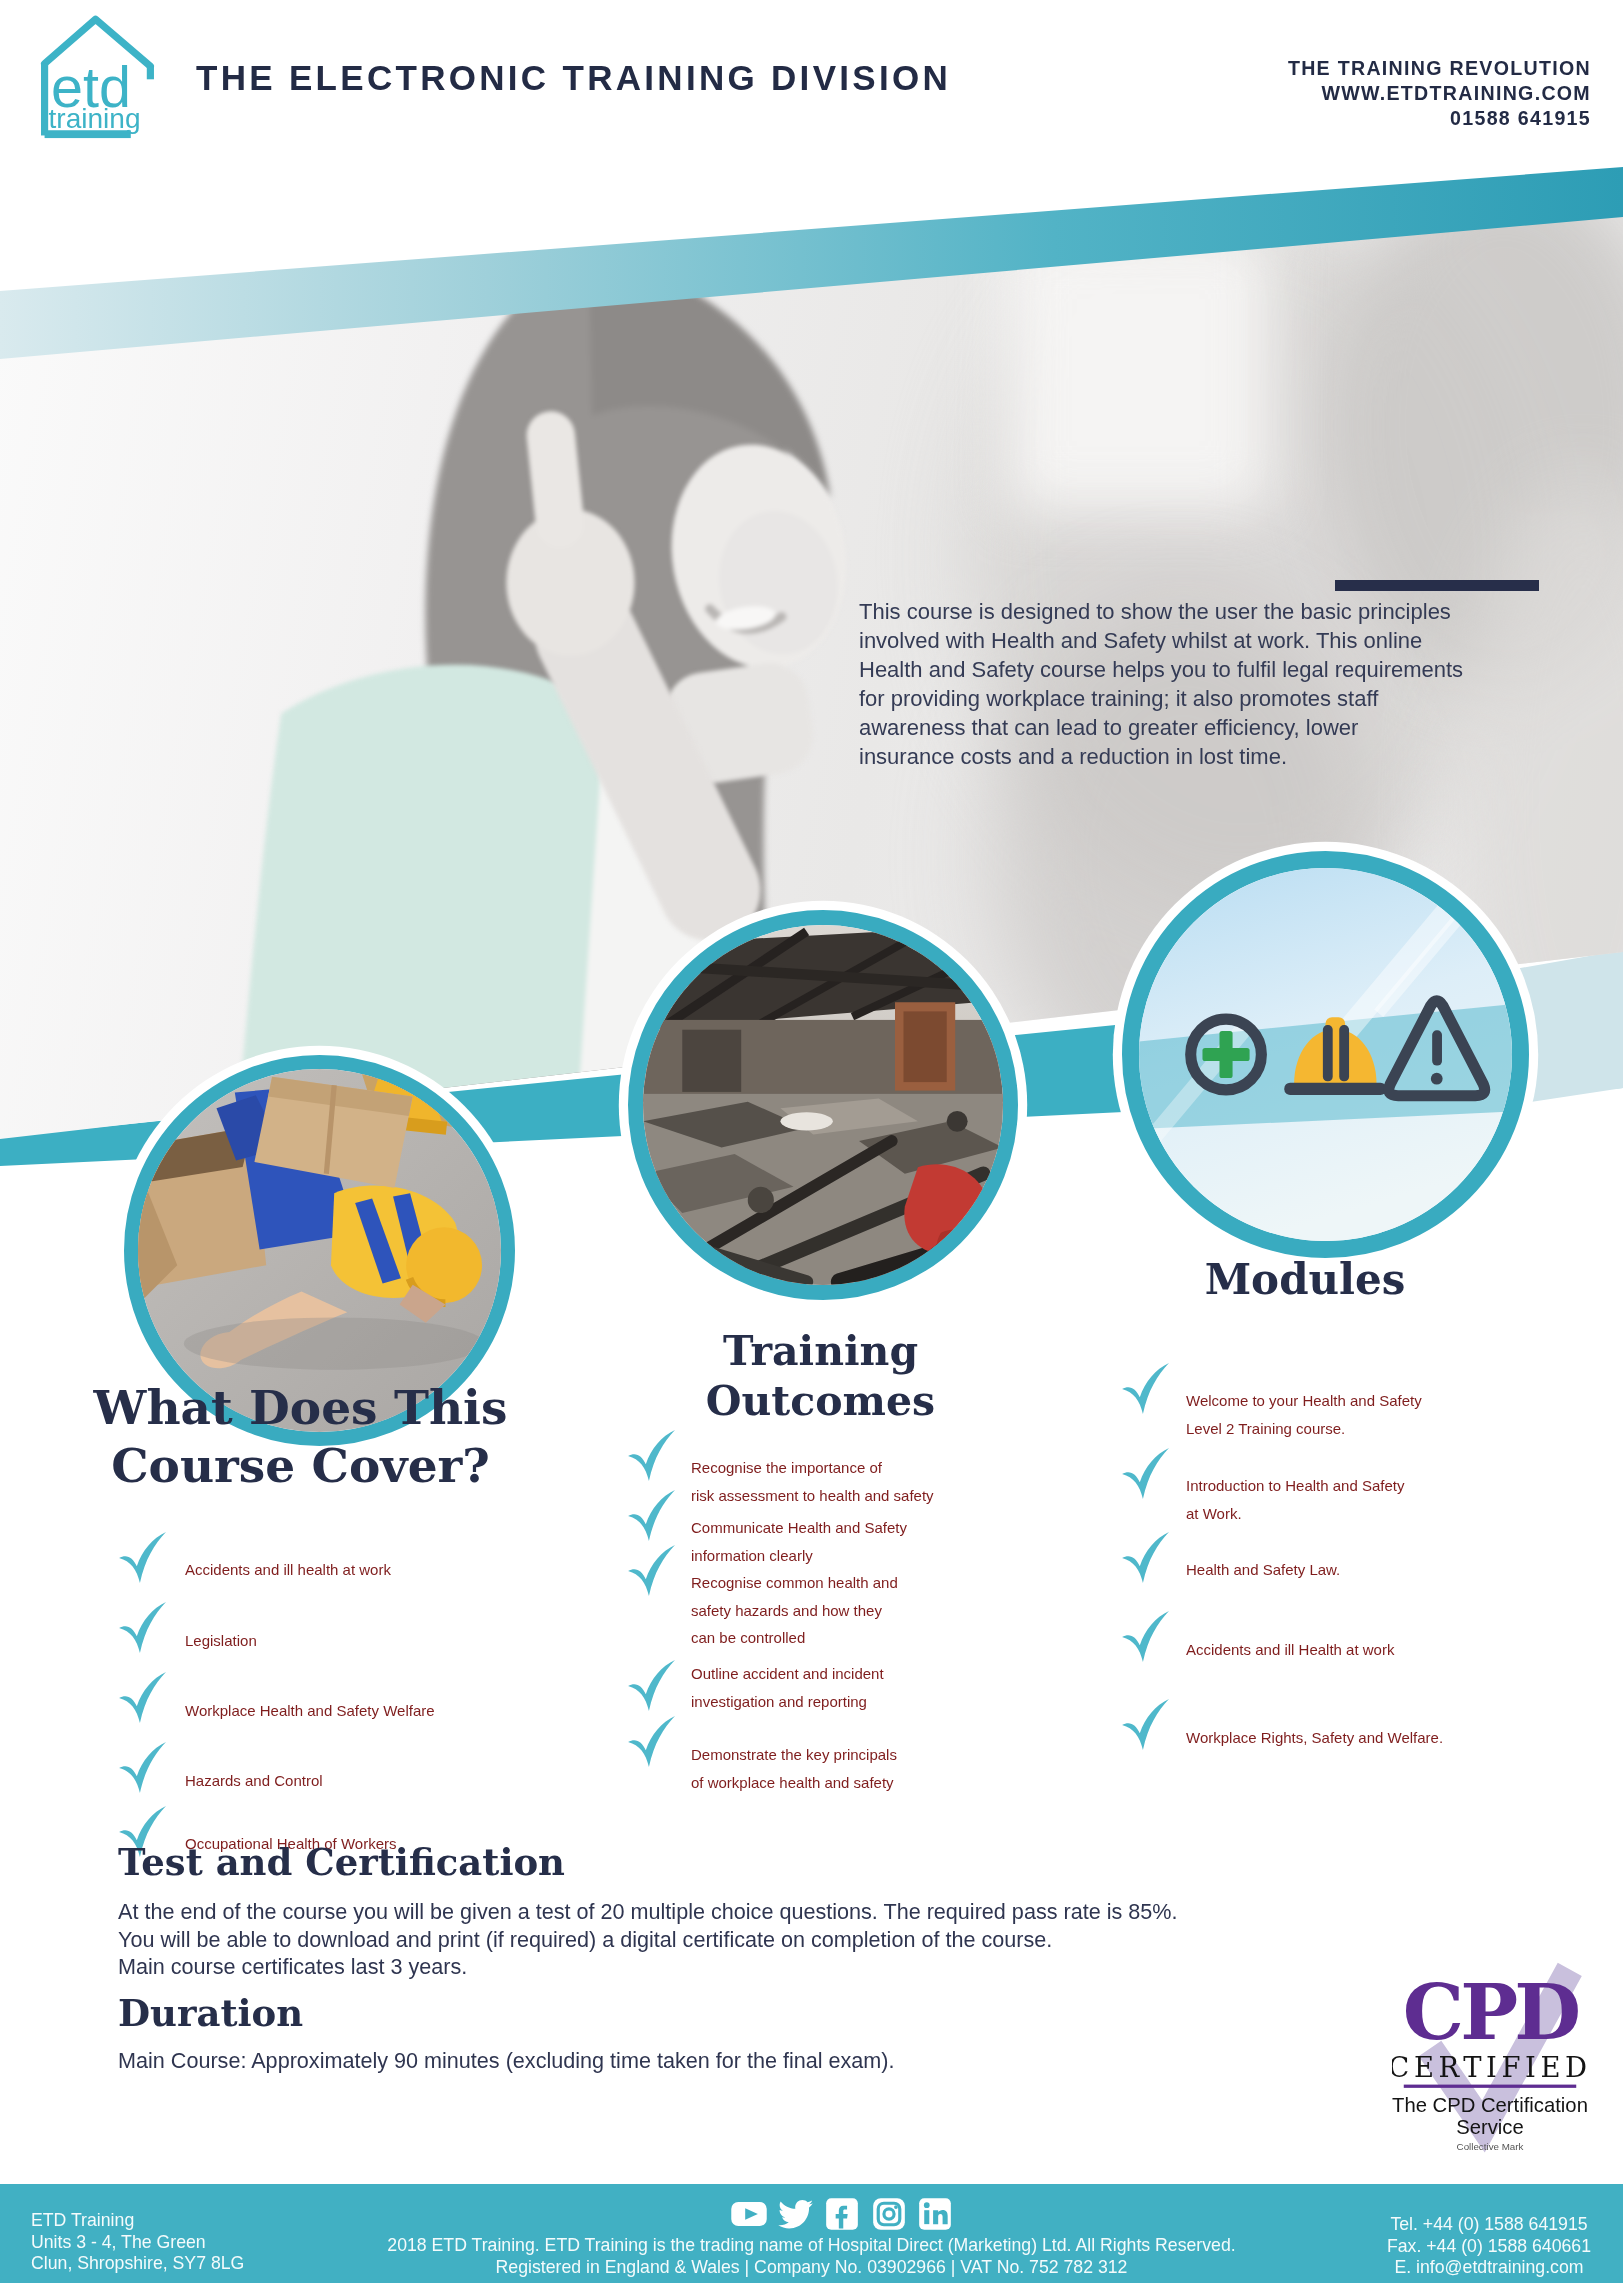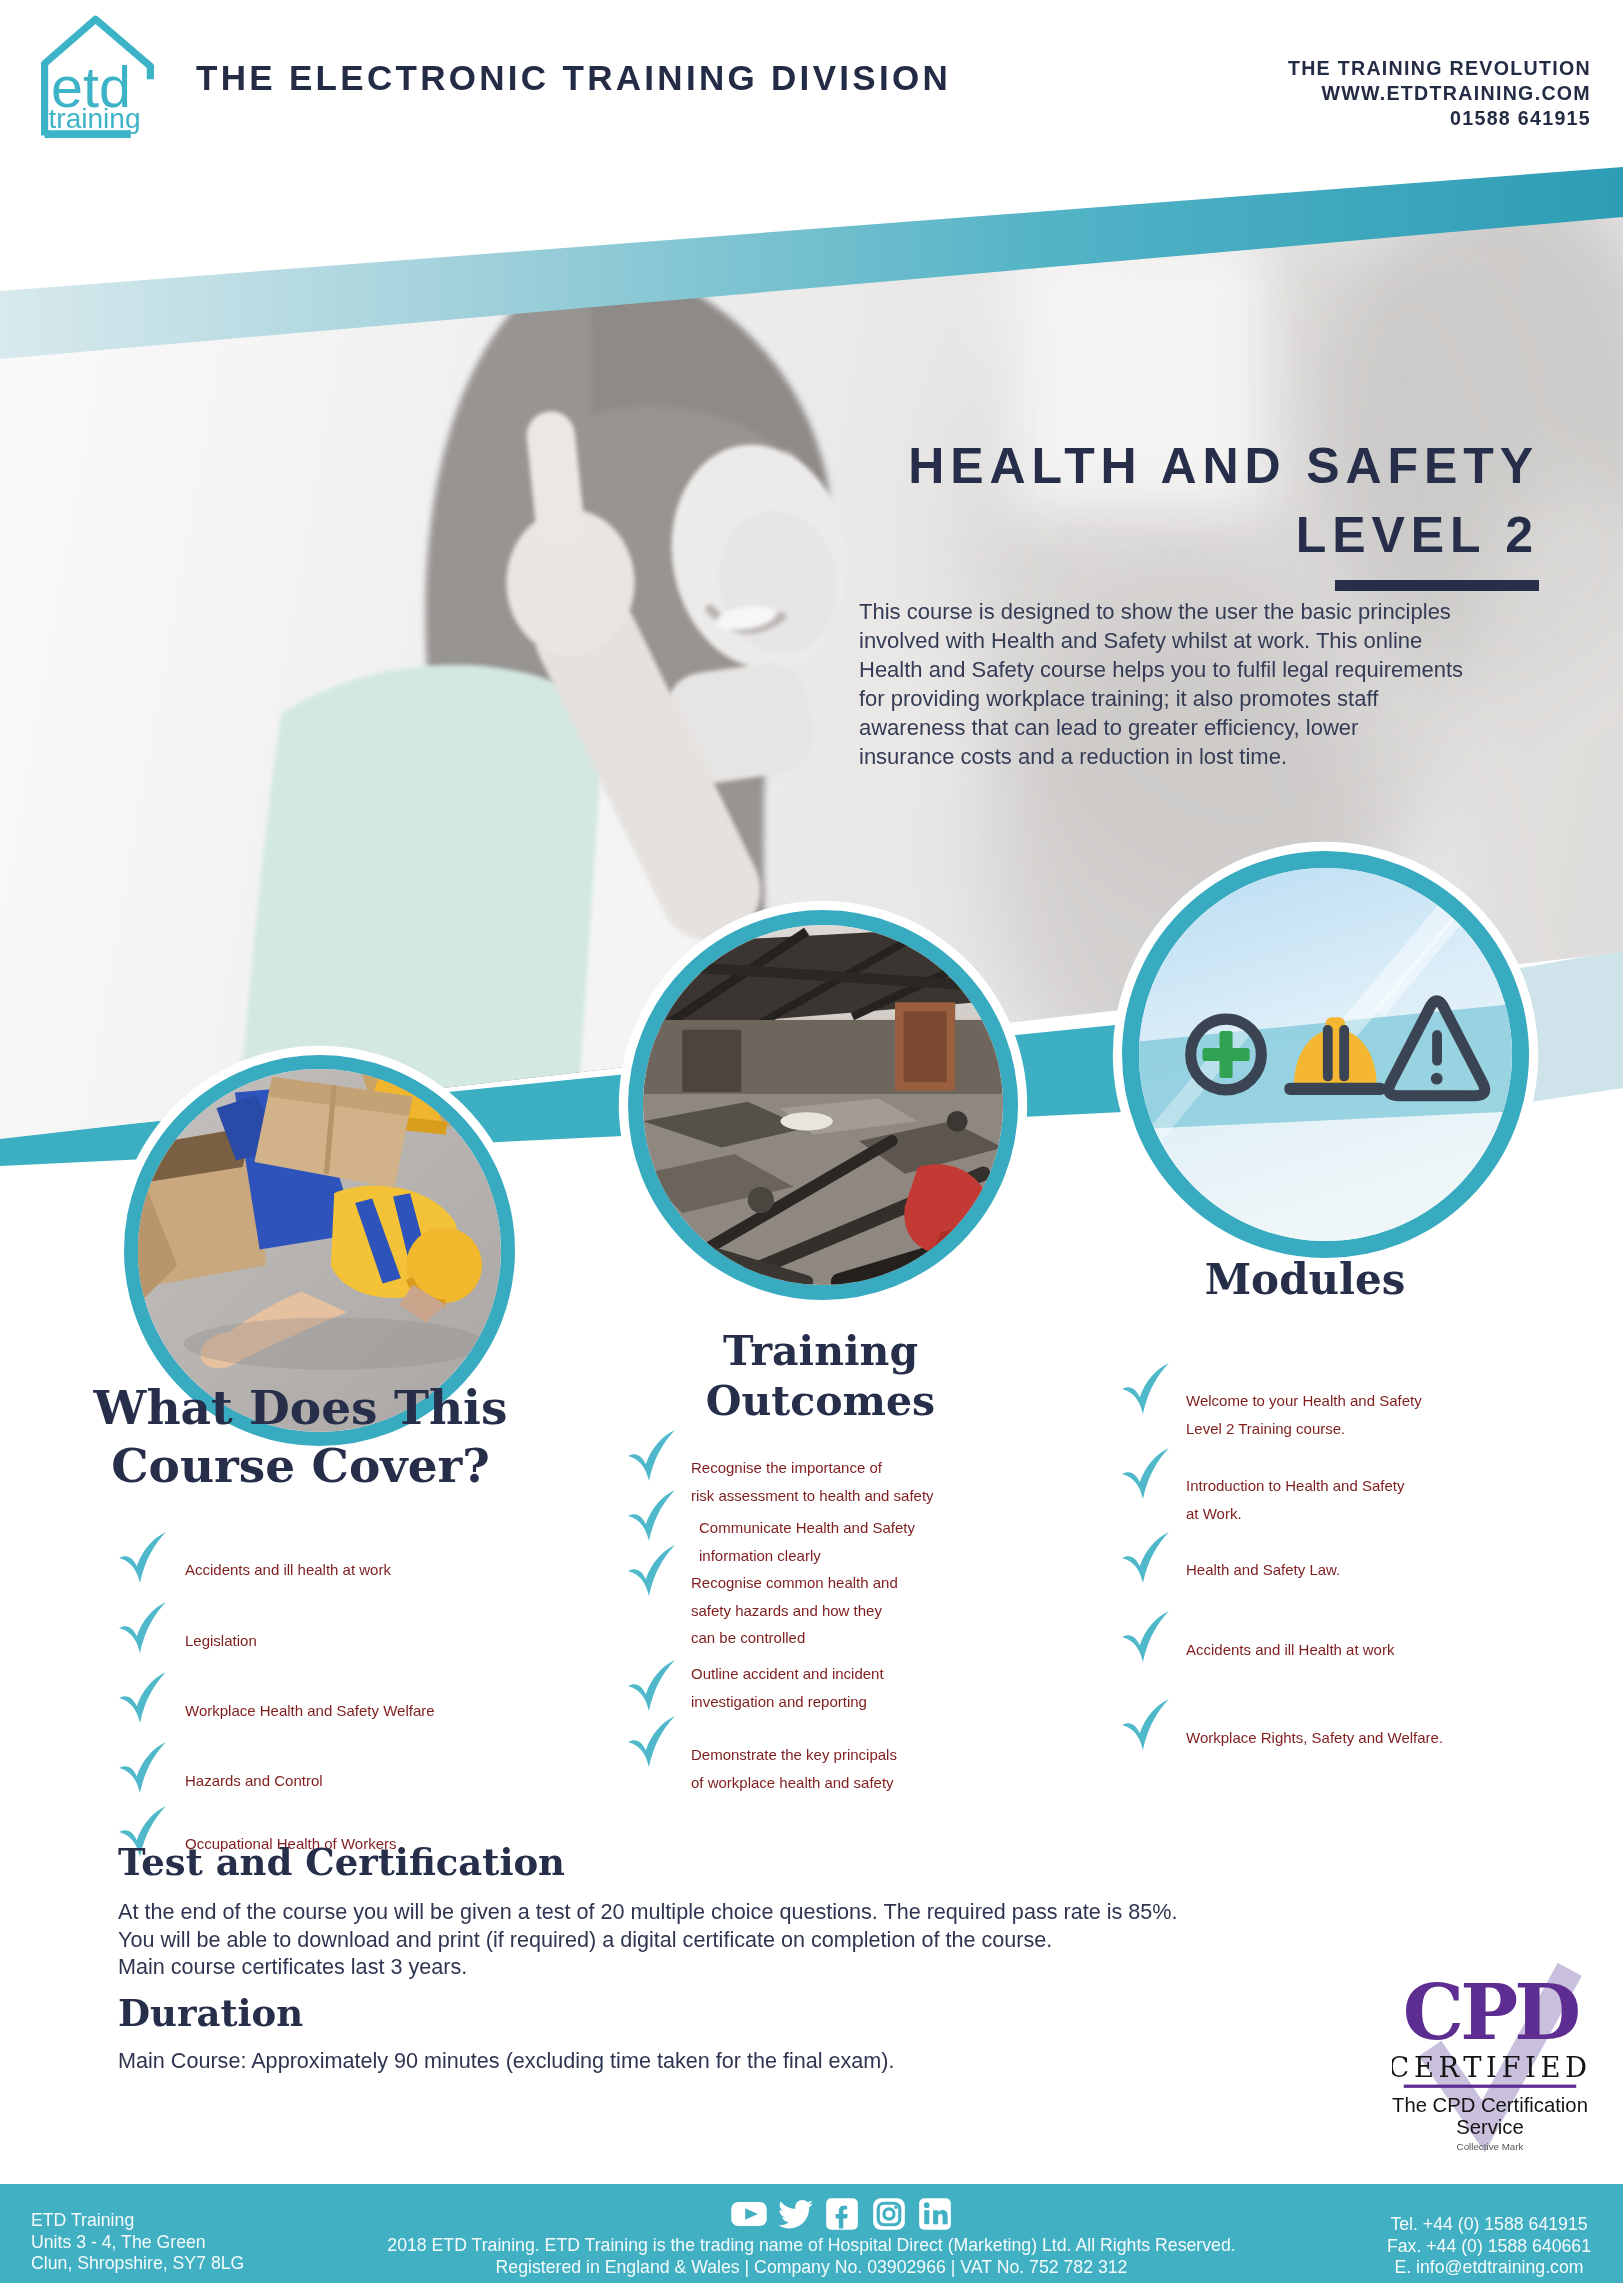--- a/index.html
+++ b/index.html
@@ -120,24 +120,20 @@
       <g style="filter:blur(3px)">
         <line x1="895" y1="640" x2="1085" y2="1030" stroke="#e4e1df" stroke-width="155" stroke-linecap="round"></line>
         <ellipse cx="872" cy="560" rx="98" ry="112" fill="#e8e5e2"></ellipse>
         <line x1="856" y1="470" x2="842" y2="335" stroke="#eae7e4" stroke-width="74" stroke-linecap="round"></line>
       </g>
     </svg>
   </div>
 
   <div class="abs band-top"></div>
 
-  <div class="abs hero-title">
-    <div>HEALTH AND SAFETY</div>
-    <div>LEVEL 2</div>
-  </div>
   <div class="abs hero-underline"></div>
   <div class="abs hero-desc ml">This course is designed to show the user the basic principles
 involved with Health and Safety whilst at work. This online
 Health and Safety course helps you to fulfil legal requirements
 for providing workplace training; it also promotes staff
 awareness that can lead to greater efficiency, lower
 insurance costs and a reduction in lost time.</div>
 
   <div class="abs circle c1">
     <svg width="363" height="363" viewBox="0 0 555 555">
@@ -293,21 +289,21 @@
 
   <div>
     <svg class="check-ic" style="left:625px;top:1425px;" viewBox="0 0 100 110">
         <path d="M6 54 C20 46 32 52 40 70 C50 40 70 16 96 4 C74 28 56 56 46 102 C40 76 28 60 6 54 Z" fill="#4fb8cb"></path>
       </svg>
     <div class="check-txt" style="left:691px;top:1454px;">Recognise the importance of
 risk assessment to health and safety</div>
     <svg class="check-ic" style="left:625px;top:1485px;" viewBox="0 0 100 110">
         <path d="M6 54 C20 46 32 52 40 70 C50 40 70 16 96 4 C74 28 56 56 46 102 C40 76 28 60 6 54 Z" fill="#4fb8cb"></path>
       </svg>
-    <div class="check-txt" style="left:691px;top:1514px;margin-left:8px;">Communicate Health and Safety
+    <div class="check-txt" style="left:691px;top:1514px;">Communicate Health and Safety
 information clearly</div>
     <svg class="check-ic" style="left:625px;top:1540px;" viewBox="0 0 100 110">
         <path d="M6 54 C20 46 32 52 40 70 C50 40 70 16 96 4 C74 28 56 56 46 102 C40 76 28 60 6 54 Z" fill="#4fb8cb"></path>
       </svg>
     <div class="check-txt" style="left:691px;top:1569px;">Recognise common health and
 safety hazards and how they
 can be controlled</div>
     <svg class="check-ic" style="left:625px;top:1655px;" viewBox="0 0 100 110">
         <path d="M6 54 C20 46 32 52 40 70 C50 40 70 16 96 4 C74 28 56 56 46 102 C40 76 28 60 6 54 Z" fill="#4fb8cb"></path>
       </svg>

